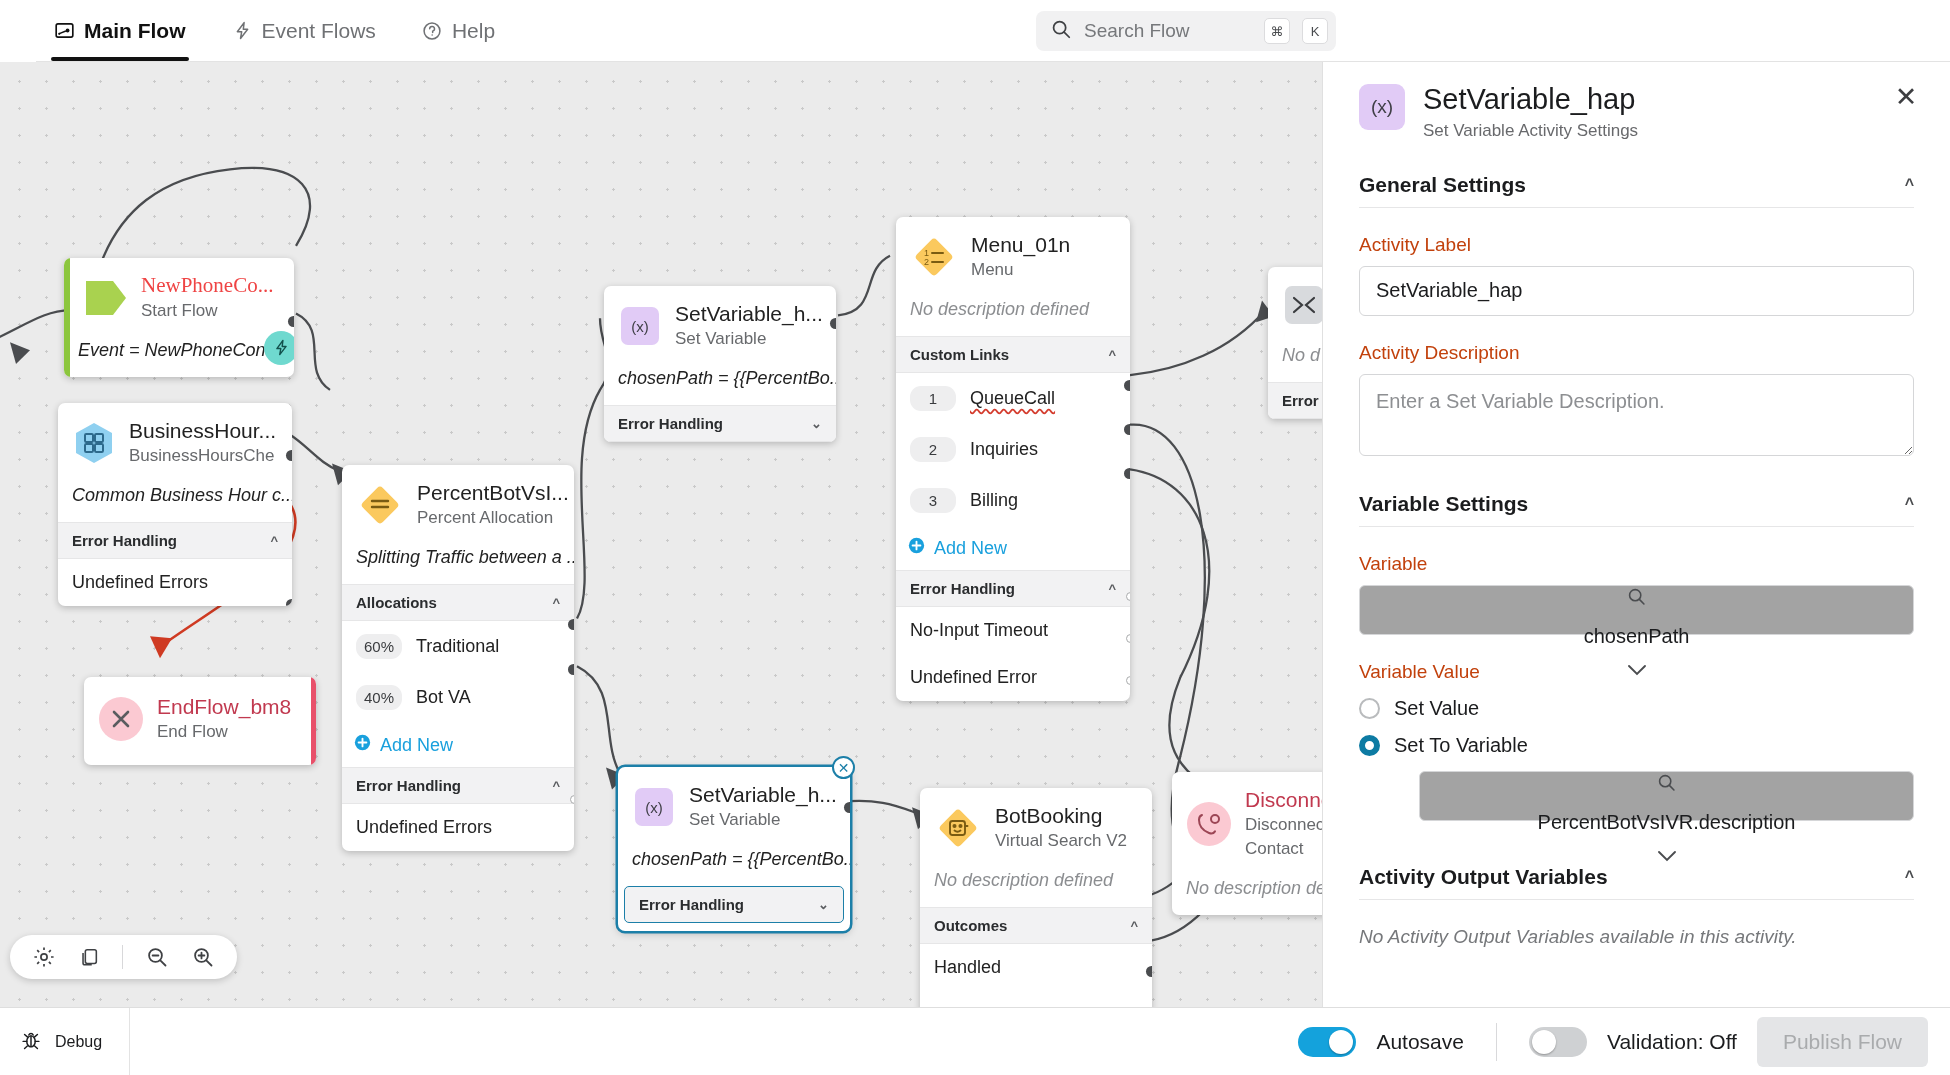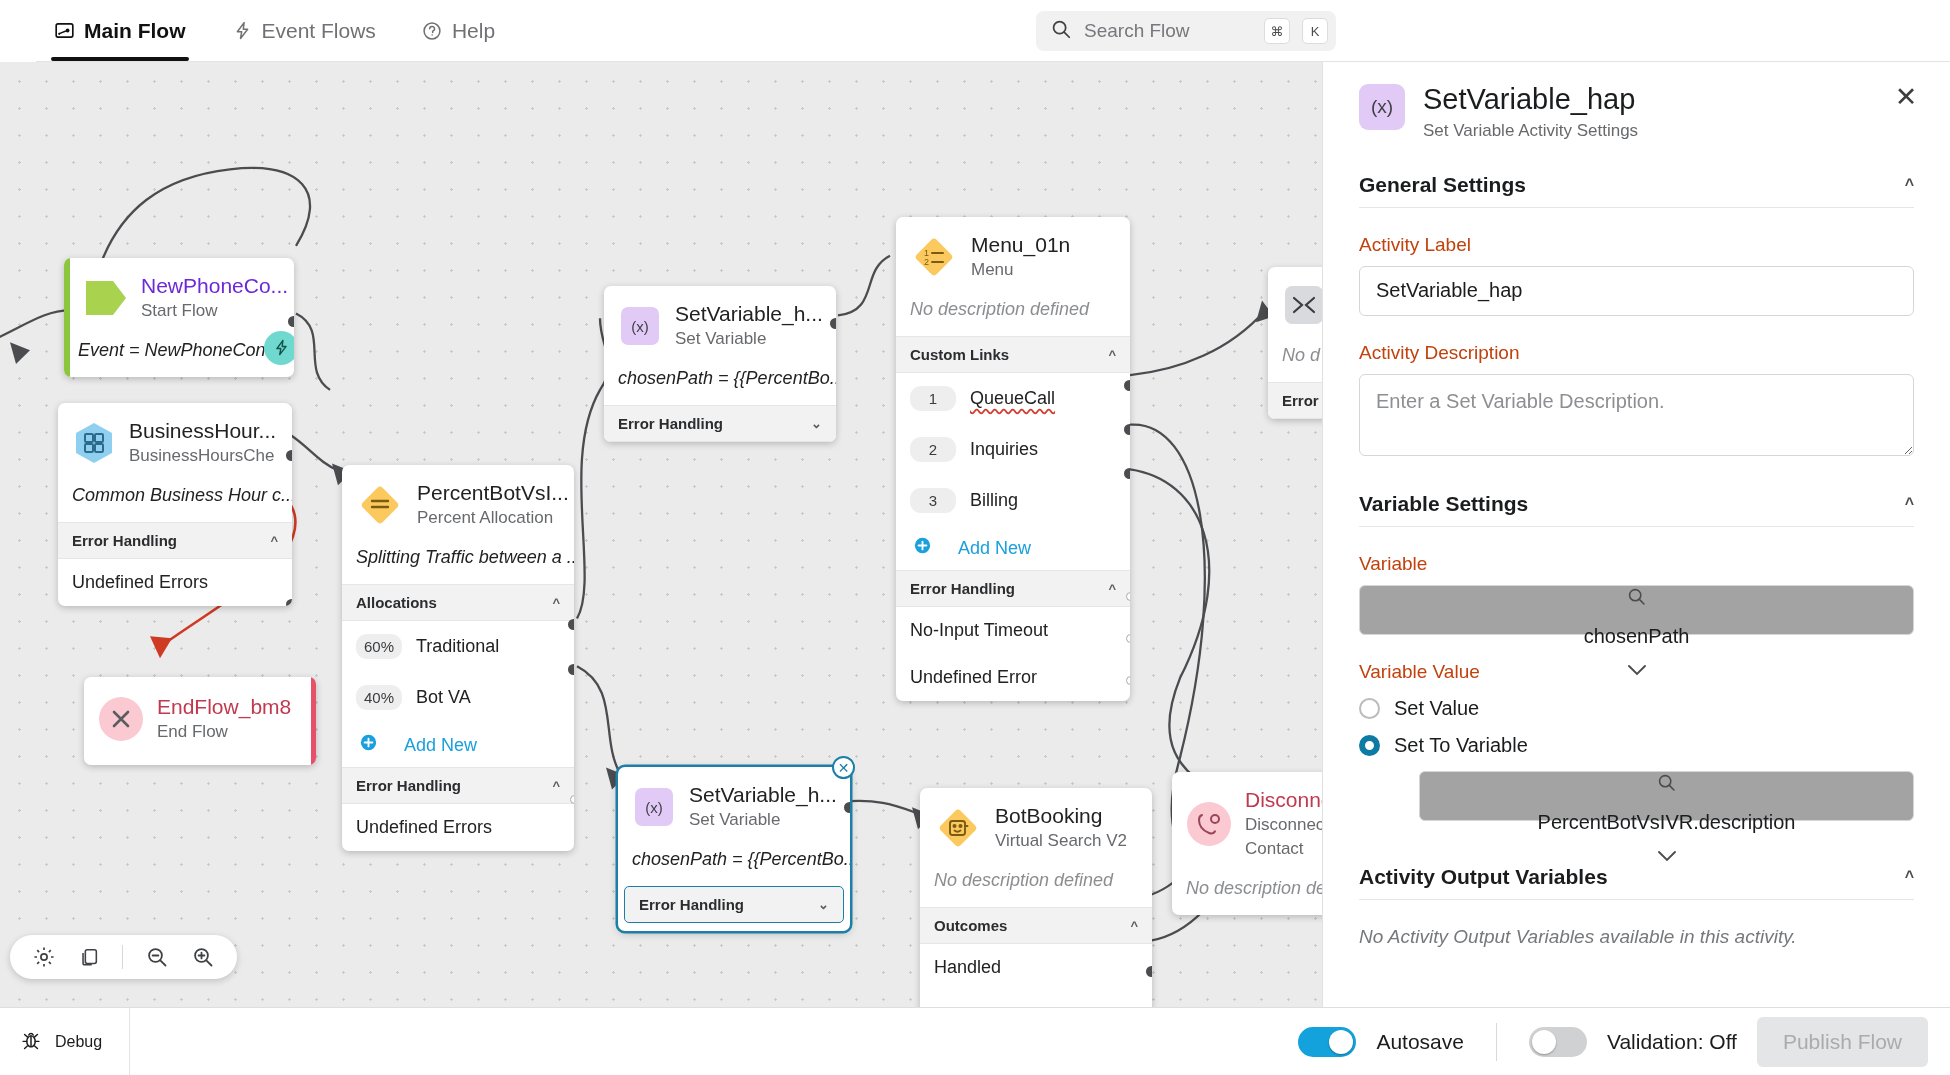--- a/index.html
+++ b/index.html
@@ -78,21 +78,21 @@
     display: flex; align-items: center; justify-content: space-between;
   }
   .node .row {
     padding: 13px 14px; font-size: 18px; color: #222;
     display: flex; align-items: center; gap: 14px; white-space: nowrap;
   }
   .node .pct {
     background: #eeeeef; border-radius: 11px; font-size: 15px; color: #3a3c3f;
     padding: 4px 0; width: 46px; text-align: center; flex: 0 0 46px;
   }
-  .node .addnew { color: #19a0dd; font-size: 18px; display: flex; align-items: flex-end; gap: 27px; padding: 11px 18px; }
+  .node .addnew { color: #19a0dd; font-size: 18px; display: flex; align-items: flex-end; gap: 9px; padding: 11px 12px; }
   .leftbar { position: absolute; left: 0; top: 0; bottom: 0; width: 6px; }
   .chev { font-size: 13px; color: #5a5c5f; }
 
   .port { position: absolute; width: 11px; height: 11px; border-radius: 50%; background: #4a4c4f; }
   .port.hollow { background: #fff; border: 1.6px solid #a8aaac; width: 9px; height: 9px; }
 
   .node.selected { box-shadow: 0 0 0 2.5px #1c7fa8, 0 2px 8px rgba(0,0,0,.25); }
   .node-close {
     position: absolute; width: 23px; height: 23px; border-radius: 50%;
     background: #fff; border: 2px solid #1c7fa8; color: #1c7fa8;
@@ -270,21 +270,21 @@
 
       <div class="node" style="left:64px; top:196px; width:230px;">
         <div class="leftbar" style="background:#8cc63e;"></div>
         <div class="head" style="padding-left:20px;">
           <span class="badge">
             <svg width="44" height="40" viewBox="0 0 44 40">
                 <path d="M2 3 h27 l13 17 -13 17 H2 z" fill="#a9d24f"></path>
               </svg>
           </span>
           <span class="titles">
-            <span class="t1" style="color:#6d28d9; display:block;">NewPhoneCo...</span>
+            <span class="t1" style="color:#ef4444; display:block;font-family:Liberation Serif, serif;">NewPhoneCo...</span>
             <span class="t2" style="display:block;">Start Flow</span>
           </span>
         </div>
         <div class="desc">Event = NewPhoneContact</div>
         <span style="position:absolute;right:-4px;bottom:12px;width:34px;height:34px;border-radius:50%;background:#6fd9cf;display:flex;align-items:center;justify-content:center;">
           <svg width="17" height="19" viewBox="0 0 24 24" fill="none" stroke="#12504c" stroke-width="2" stroke-linejoin="round">
               <path d="M14 2 L5.5 13.5 H11 L9.5 22 L18.5 10.5 H13 Z"></path>
             </svg>
         </span>
         <span class="port" style="right:-5px; top:58px;"></span>

